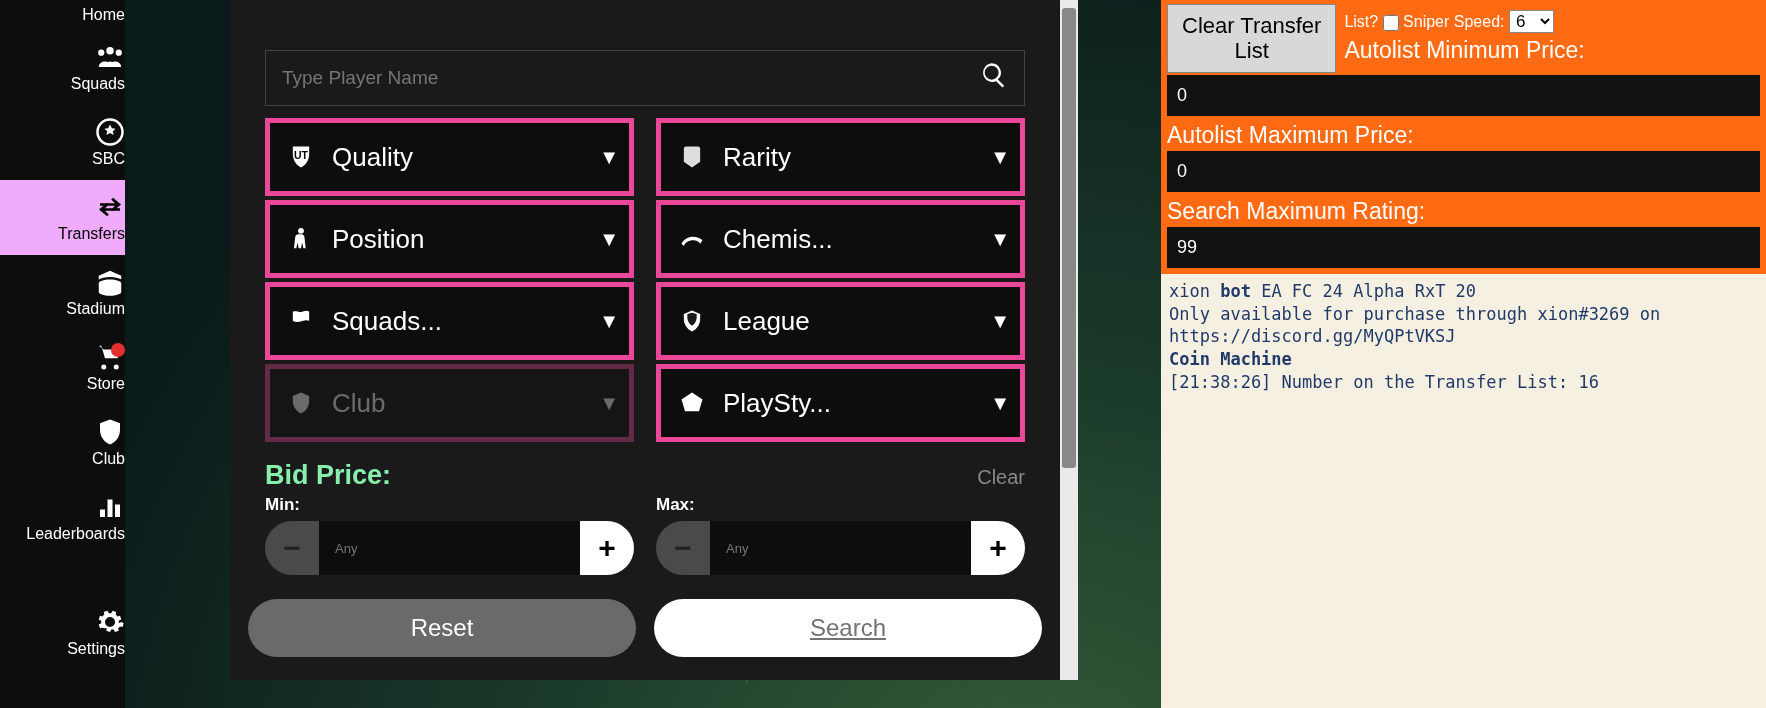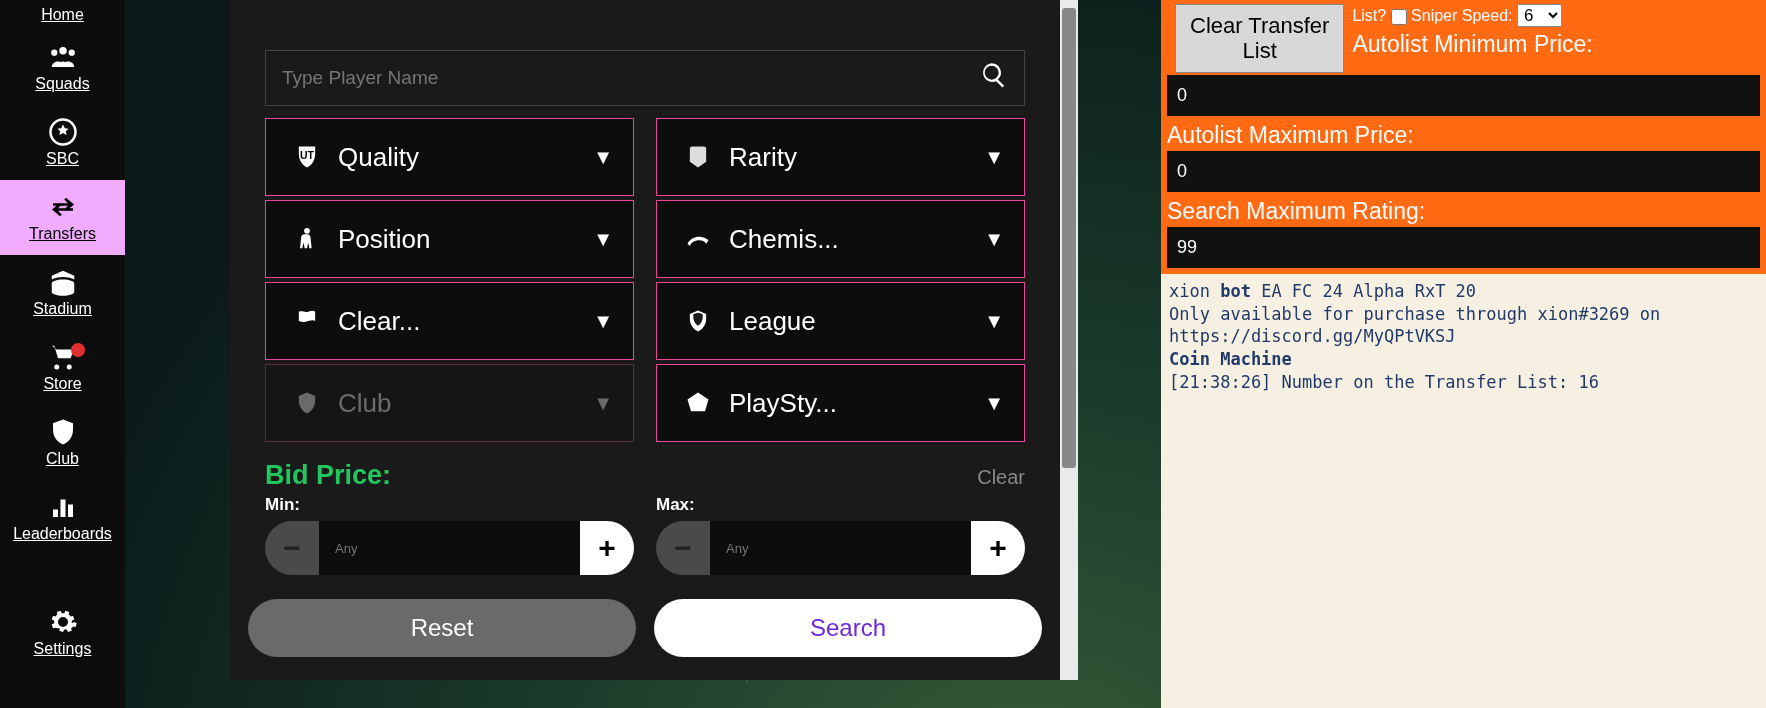--- a/index.html
+++ b/index.html
@@ -3,64 +3,64 @@
 <meta charset="utf-8">
 <style>
 * { margin:0; padding:0; box-sizing:border-box; }
 body { font-family:Arial,Helvetica,sans-serif; background:#0a2a1a; width:1766px; height:708px; overflow:hidden; position:relative; }
 .bg-field { position:absolute; left:125px; top:0; right:0; bottom:0; background:radial-gradient(ellipse at 55% 120%, #3a5f3a 0%, #1a3a2a 40%, #0a1a1a 80%); }
 .bg-line1 { position:absolute; left:550px; top:0; width:2px; height:400px; background:#3a8a5a; transform:rotate(-25deg); transform-origin:top; opacity:.6; }
 .bg-line2 { position:absolute; left:750px; top:200px; width:2px; height:500px; background:#3a8a5a; transform:rotate(15deg); transform-origin:top; opacity:.4; }
 
 
 .sidebar { position:absolute; left:0; top:0; width:125px; height:100%; background:#0d0d0d; z-index:10; }
-.nav-item { display:flex; flex-direction:column; align-items:center; justify-content:center; height:75px; color:#fff; font-size:16px; cursor:pointer;text-decoration:underline; }
+.nav-item { display:flex; flex-direction:column; align-items:flex-end; justify-content:center; height:75px; color:#fff; font-size:16px; cursor:pointer; }
 .nav-item.active { background:#f0abfc; color:#000; }
 .nav-item .icon { font-size:26px; margin-bottom:3px; display:flex; align-items:center; justify-content:center; }
 .nav-item.home { height:30px; }
 .badge-dot { position:absolute; width:14px; height:14px; border-radius:50%; background:#e03030; margin-left:30px; margin-top:-36px; }
 
 
 .main-panel { position:absolute; left:230px; top:0; width:830px; height:680px; background:#1a1a1a; z-index:5; }
 .scroll-track { position:absolute; left:1060px; top:0; width:18px; height:680px; background:#eaeaea; z-index:5; }
 .scroll-thumb { position:absolute; left:2px; top:8px; width:14px; height:460px; background:#888; border-radius:3px; }
 
 .search-row { margin:50px 35px 12px 35px; display:flex; align-items:center; background:#1a1a1a; border:1px solid #444; height:56px; padding:0 16px; }
 .search-row input { flex:1; background:transparent; border:none; outline:none; color:#ccc; font-size:19px; }
 .search-row .mag { color:#fff; font-size:24px; }
 
 .filters { margin:0 35px; display:grid; grid-template-columns:1fr 1fr; gap:4px 22px; }
-.filter { display:flex; align-items:center; background:#0d0d0d; border:1px solid #ec4899; height:78px; padding:0 20px; cursor:pointer; }
+.filter { display:flex; align-items:center; background:#0d0d0d; border:5px solid #ec4899; height:78px; padding:0 10px; cursor:pointer; }
 .filter .ficon { width:42px; display:flex; justify-content:center; color:#fff; font-size:26px; }
 .filter .flabel { flex:1; color:#fff; font-size:26px; font-weight:500; padding-left:10px; white-space:nowrap; overflow:hidden; text-overflow:ellipsis; }
 .filter .chev { color:#fff; font-size:20px; }
 .filter.disabled { opacity:.35; cursor:default; }
 
 .bid-section { margin:18px 35px 0 35px; }
 .bid-header { display:flex; align-items:baseline; }
-.bid-title { color:#22c55e; font-size:27px; font-weight:600;text-align:right; }
+.bid-title { color:#86efac; font-size:27px; font-weight:600;text-align:right; }
 .clear-link { margin-left:auto; color:#888; font-size:20px; cursor:pointer; }
 .bid-row { display:flex; gap:22px; margin-top:4px;align-items:center; }
 .bid-col { flex:1; }
 .bid-col label { color:#fff; font-size:17px; font-weight:600; }
 .stepper { display:flex; margin-top:6px; height:54px; }
 .stepper .minus, .stepper .plus { width:54px; display:flex; align-items:center; justify-content:center; font-size:30px; font-weight:700; cursor:pointer; }
 .stepper .minus { background:#4a4a4a; color:#222; border-radius:27px 0 0 27px; }
 .stepper .plus { background:#fff; color:#000; border-radius:0 27px 27px 0; }
 .stepper input { flex:1; background:#0d0d0d; border:none; color:#a3a3a3; font-size:13px; padding:0 16px; outline:none; }
 
 .action-row { display:flex; gap:18px; margin:24px 18px 0 18px; }
 .btn { flex:1; height:58px; border-radius:29px; display:flex; align-items:center; justify-content:center; font-size:24px; font-weight:500; cursor:pointer; }
 .btn.reset { background:#6a6a6a; color:#fff; }
-.btn.search { background:#fff; color:#6d28d9; }
+.btn.search { background:#fff; color:#737373;text-decoration:underline; }
 
 
 .bot-panel { position:absolute; right:0; top:0; width:605px; height:100%; z-index:8; display:flex; flex-direction:column; }
 .bot-orange { background:#ff6a13; padding:4px 6px; color:#fff; }
-.bot-row { display:flex; align-items:flex-start; gap:8px; margin-bottom:2px;margin-left:8px; }
+.bot-row { display:flex; align-items:center; gap:8px; margin-bottom:2px; }
 .clear-btn { background:#d8d8d8; color:#000; border:1px solid #888; padding:8px 14px; font-size:22px; text-align:center; line-height:1.15; cursor:pointer; }
 .bot-label { font-size:16px; font-weight:500; }
 .bot-select { font-size:17px; padding:0 2px; background:#fff; color:#000; border:1px solid #888; }
 .bot-chk { width:16px; height:16px; vertical-align:middle; }
 .bot-field { width:100%; background:#111; color:#fff; border:none; padding:10px 10px; font-size:18px; margin-bottom:2px; }
 .bot-flabel { font-size:23px; font-weight:500; margin:4px 0 2px 0; }
 
 .bot-log { flex:1; background:#f5f0e1; color:#223a6a; font-family:Consolas,monospace; font-size:17px; padding:6px 8px; line-height:1.35; overflow:auto; }
 .bot-log .bold { font-weight:700; }
 
@@ -194,21 +194,21 @@
         </span>
       <span class="flabel">Chemis...</span>
       <span class="chev">▼</span>
     </div>
     <div class="filter">
       <span class="ficon">
           <svg viewBox="0 0 24 24">
             <path d="M5 3v18M5 4c3-1 5 1 8 0s5-1 6 0v8c-1-1-3-1-6 0s-5 1-8 0"></path>
           </svg>
         </span>
-      <span class="flabel">Clear...</span>
+      <span class="flabel">Squads...</span>
       <span class="chev">▼</span>
     </div>
     <div class="filter">
       <span class="ficon">
           <svg viewBox="0 0 24 24">
             <path d="M12 3l7 3v4c0 5-3 9-7 11-4-2-7-6-7-11V6l7-3z"></path>
             <path d="M8 6l4-1 4 1v3c0 3-2 6-4 7-2-1-4-4-4-7V6z" fill="#1a1a1a"></path>
           </svg>
         </span>
       <span class="flabel">League</span>

